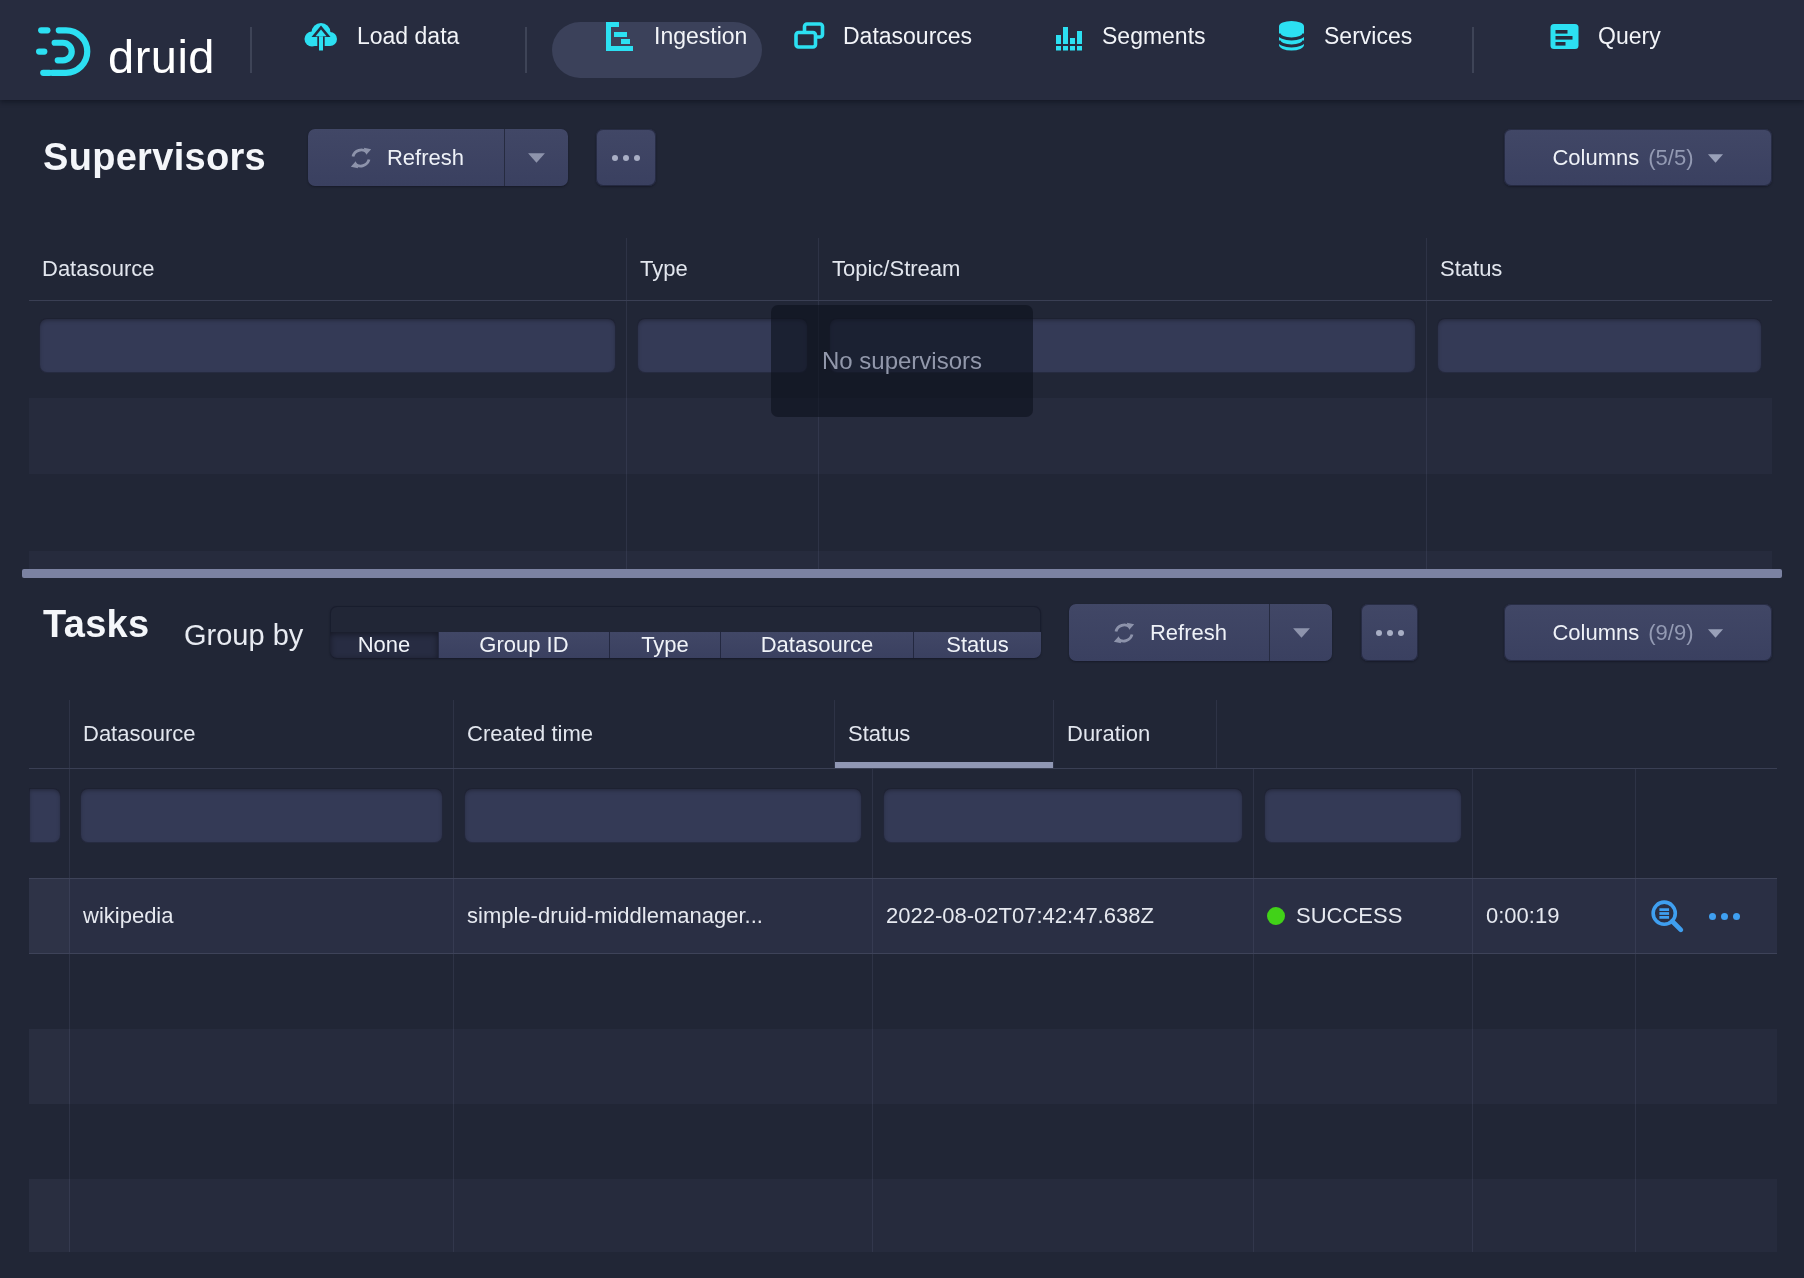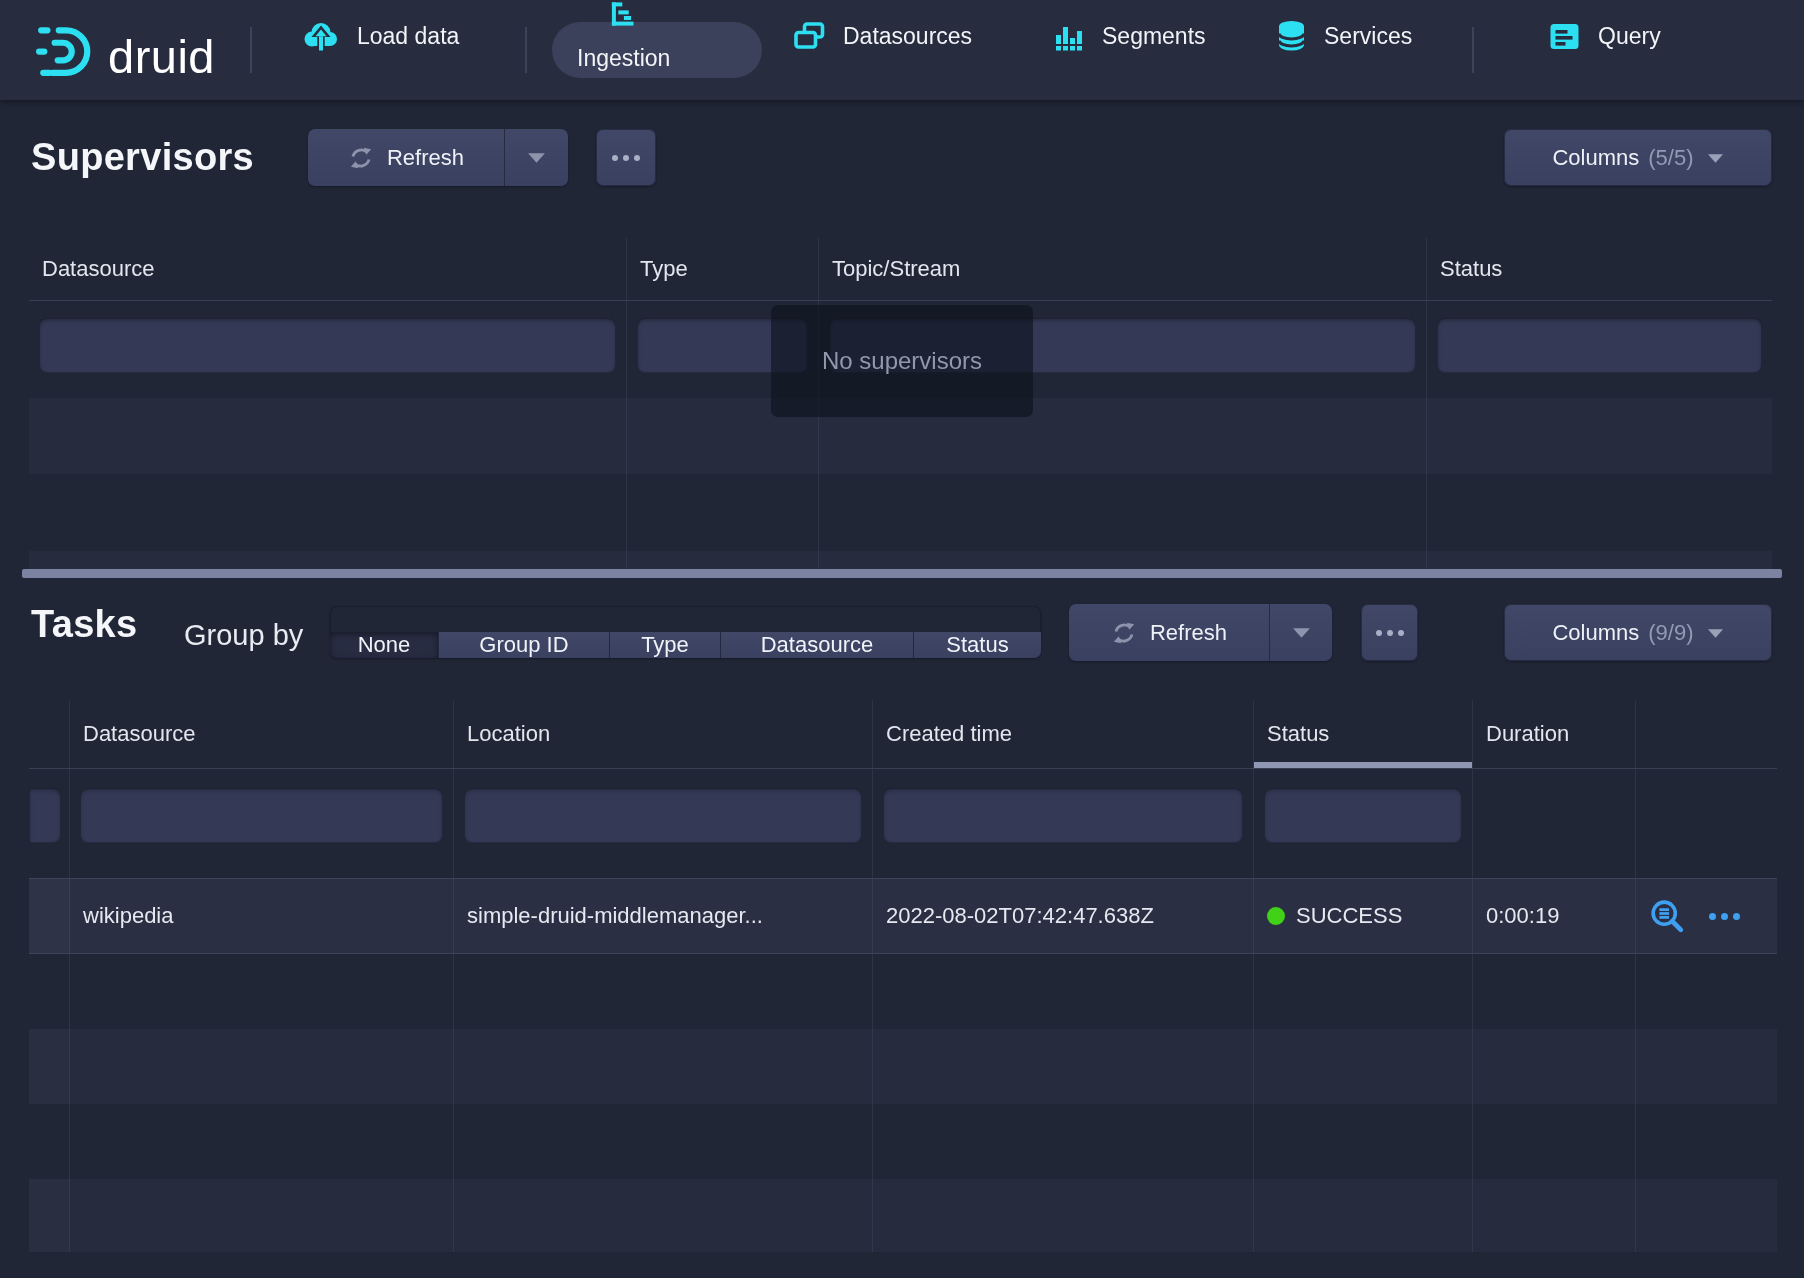--- a/index.html
+++ b/index.html
@@ -25,21 +25,21 @@
   
   .btn{background:linear-gradient(180deg,#414766,#3a4060);
        box-shadow:inset 0 0 0 1px rgba(16,20,36,.5),0 1px 2px rgba(8,10,20,.4);
        border-radius:7px;color:#eef1f7;font-size:22px;display:flex;align-items:center;justify-content:center;
        cursor:pointer;box-sizing:border-box;}
   .split{display:flex;border-radius:7px;overflow:hidden;
          box-shadow:inset 0 0 0 1px rgba(16,20,36,.5),0 1px 2px rgba(8,10,20,.4);}
   .split .btn{box-shadow:none;border-radius:0;}
   .split .caret-part{border-left:1px solid #262b40;}
   .muted{color:#939ab3;}
-  .title{font-size:38px;font-weight:600;color:#f4f6fa;letter-spacing:.3px;}
+  .title{font-size:38px;font-weight:600;color:#f4f6fa;letter-spacing:.3px;margin-left:12px;}
 
   
   .tbl{position:absolute;overflow:hidden;}
   .trow{display:flex;box-sizing:border-box;}
   .cell{box-sizing:border-box;display:flex;align-items:center;padding-left:13px;
         border-right:1px solid rgba(130,138,168,.14);overflow:hidden;white-space:nowrap;}
   .cell.last{border-right:none;}
   .hcell{font-size:22px;color:#e2e6ee;position:relative;cursor:pointer;}
   .hrow{border-bottom:1px solid #3a3f54;}
   .stripe{background:#262b3d;}
@@ -115,21 +115,21 @@
         <rect x="12" y="17" width="18" height="9"></rect>
       </g>
       <polygon fill="#272c3f" points="21,5.5 30.5,17 11.5,17"></polygon>
       <rect fill="#272c3f" x="17.3" y="17" width="7.4" height="14"></rect>
       <polygon fill="#2ce0f2" points="21,9.5 26.5,16.3 15.5,16.3"></polygon>
       <rect fill="#2ce0f2" x="19" y="16.3" width="4" height="14.2"></rect>
     </svg>
     <span>Load data</span>
   </div>
 
-  <div class="nav-item" style="left:577px;flex-direction:column;">
+  <div class="nav-item" style="left:604px;">
     <svg width="33" height="35" viewBox="0 0 33 35">
       <g fill="#2ce0f2">
         <rect x="2" y="3" width="5" height="29"></rect>
         <rect x="2" y="3" width="13" height="5"></rect>
         <rect x="10" y="13" width="13" height="5"></rect>
         <rect x="17" y="20" width="9" height="5"></rect>
         <rect x="2" y="27" width="27" height="5"></rect>
       </g>
     </svg>
     <span>Ingestion</span>
@@ -313,21 +313,20 @@
   <svg width="17" height="12" viewBox="0 0 18 12" style="margin-left:4px;">
     <polygon points="1,2 17,2 9,11" fill="#99a0b8"></polygon>
   </svg>
 </div>
 
 <div class="tbl" style="left:29px;top:700px;width:1748px;height:552px;">
 
   <div class="trow hrow" style="height:69px;">
     <div class="cell hcell tc0"></div>
     <div class="cell hcell tc1">Datasource</div>
-    <div class="cell hcell tc2">Location</div>
     <div class="cell hcell tc3">Created time</div>
     <div class="cell hcell tc4">
       <span>Status</span>
       <span class="sort-bar"></span>
     </div>
     <div class="cell hcell tc5">Duration</div>
   </div>
 
   <div class="trow" style="height:109px;">
     <div class="cell fcell tc0" style="padding:19px 8px 0 0;">

